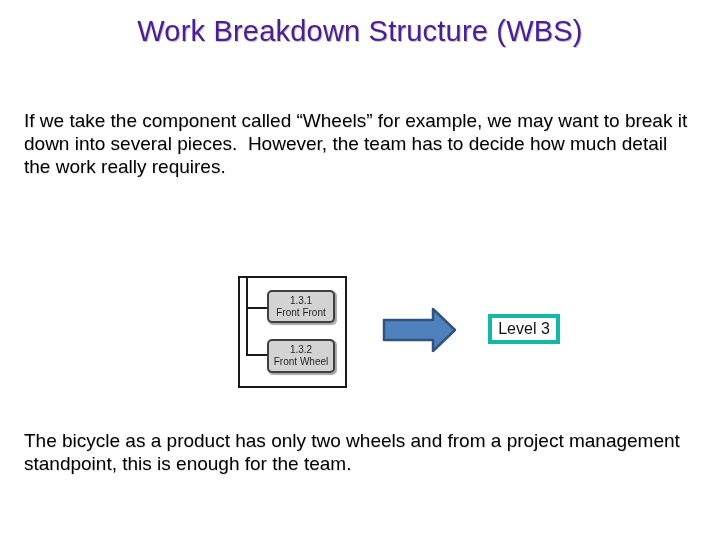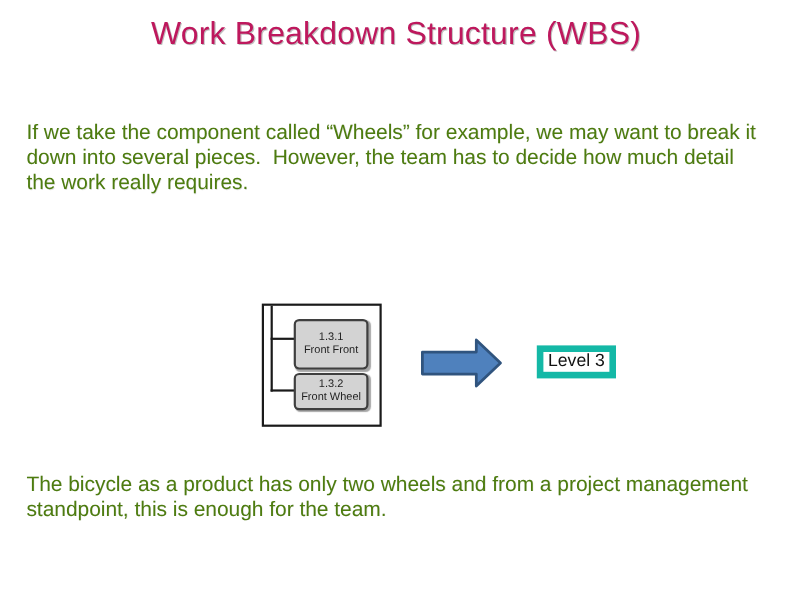--- a/index.html
+++ b/index.html
@@ -16,32 +16,32 @@
   }
 
   .slide-title {
     position: absolute;
     top: 15px;
     left: 0;
     width: 100%;
     text-align: center;
     font-size: 29px;
     font-weight: 400;
-    color: #be185d;
+    color: #4c1d95;
     text-shadow: 1px 1px 0 rgba(0,0,0,0.25);
     letter-spacing: 0.2px;
   }
 
   .body-paragraph {
     position: absolute;
     left: 24px;
     width: 664px;
     font-size: 19px;
     line-height: 23px;
-    color: #4d7c0f;
+    color: #000000;
     white-space: pre-wrap;
     text-shadow: 0.5px 0.5px 0 rgba(0,0,0,0.12);
   }
   .p1 { top: 109px; }
   .p2 { top: 211px; }
   .p3 { top: 429px; }
 
   
   .wbs-outer-box {
     position: absolute;
@@ -71,39 +71,39 @@
     box-shadow: 1.5px 1.5px 1px rgba(0,0,0,0.35);
     display: flex;
     flex-direction: column;
     align-items: center;
     justify-content: center;
     text-align: center;
     font-size: 10px;
     line-height: 12px;
     color: #1f1f1f;
   }
-  .node-front { top: 290px; height: 46px; }
+  .node-front { top: 290px; height: 33px; }
   .node-rear  { top: 339px; height: 34px; text-align: center; }
 
   .arrow-wrap {
     position: absolute;
     left: 382px;
     top: 306px;
     width: 76px;
     height: 48px;
   }
 
   .level-box {
     position: absolute;
     left: 488px;
     top: 314px;
     width: 72px;
     height: 30px;
     background: #ffffff;
-    border: 6px solid #14b8a6;
+    border: 4px solid #14b8a6;
     display: flex;
     align-items: center;
     justify-content: center;
     font-size: 16px;
     color: #111;
   }
 </style>
 </head>
 <body>
 

